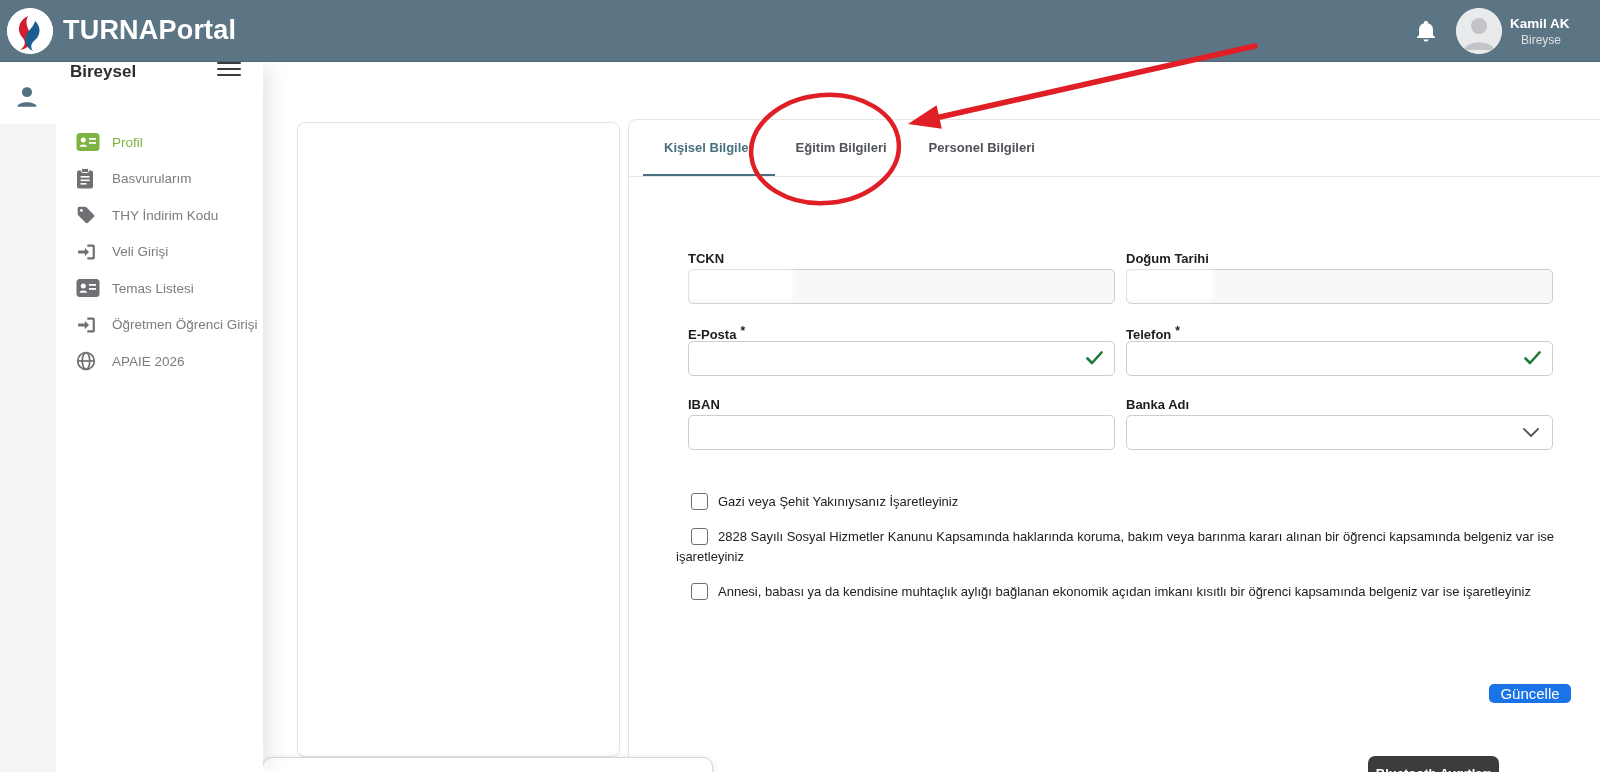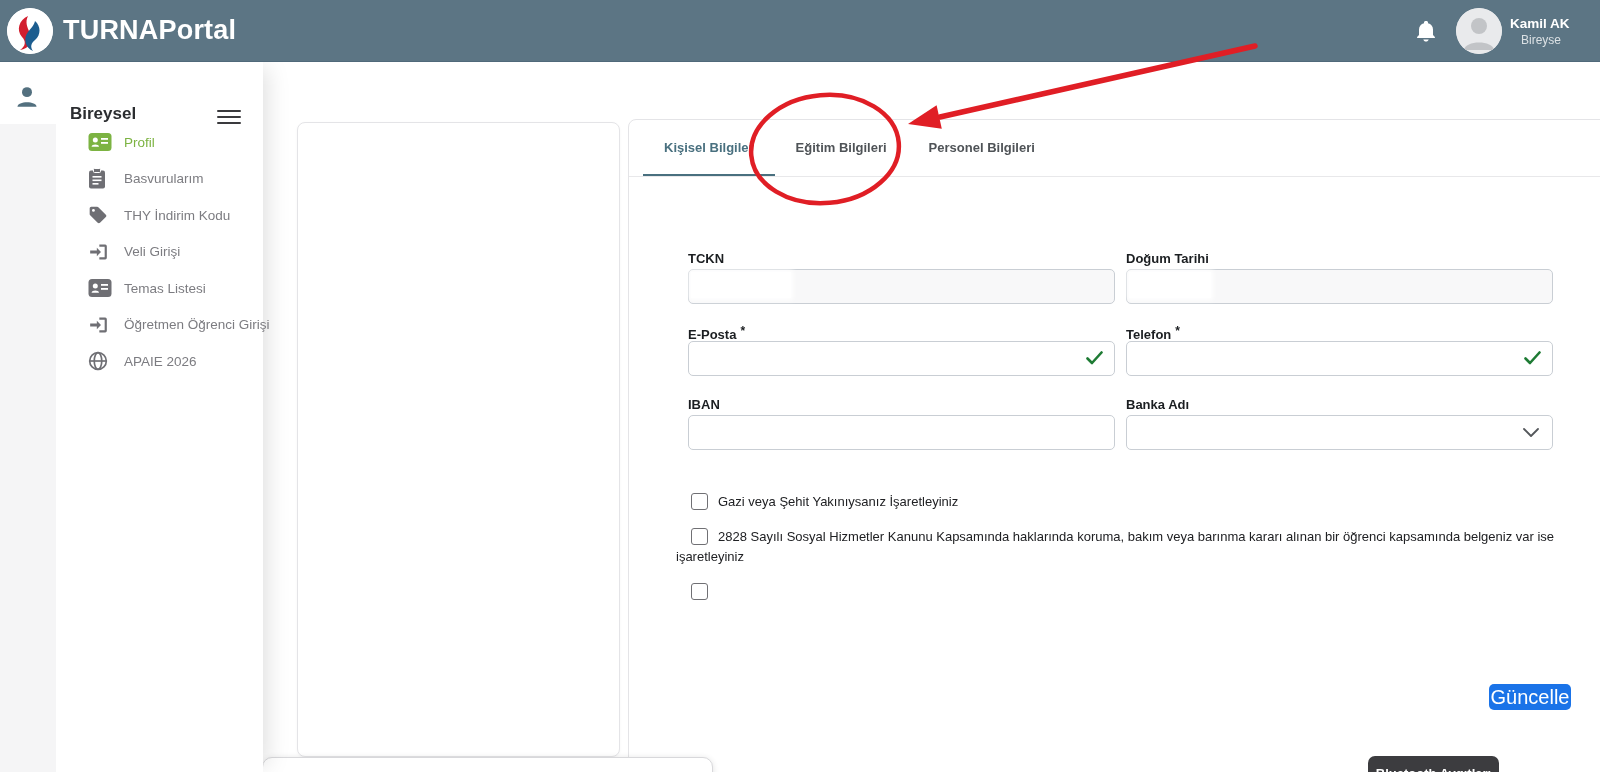--- a/index.html
+++ b/index.html
@@ -21,26 +21,26 @@
   .user-block { margin-left:8px; width:180px; }
   .user-name { color:#fff; font-size:13.5px; font-weight:700; white-space:nowrap; }
   .user-role { color:rgba(255,255,255,.78); font-size:12px; white-space:nowrap; margin-left:11px; margin-top:2px; }
 
   
   .sidebar { position:absolute; left:0; top:62px; width:263px; height:710px; background:#fff;
     box-shadow:10px 0 22px -6px rgba(0,0,0,.13); z-index:10; }
   .rail-gray { position:absolute; left:0; top:62px; width:56px; height:648px; background:#f5f5f6; }
   .rail-person { position:absolute; left:14px; top:22px; width:26px; height:26px; }
   .side-title-row { position:absolute; left:56px; top:0; width:207px; height:62px;
-    display:flex; align-items:flex-end; }
+    display:flex; align-items:flex-start; }
   .side-title { font-size:17px; font-weight:700; color:#2b2d30; margin-left:14px; }
   .hamburger { margin-left:auto; margin-right:22px; width:24px; height:14px; cursor:pointer;
     display:flex; flex-direction:column; justify-content:space-between; }
   .hamburger div { height:2.2px; background:#3a3a3d; border-radius:1px; }
-  .menu { position:absolute; left:72px; top:62px; width:207px; }
+  .menu { position:absolute; left:60px; top:62px; width:207px; }
   .menu-item { height:36.5px; display:flex; align-items:center; padding-left:16px; cursor:pointer; }
   .menu-item .mi-icon { width:24px; height:22px; flex:0 0 auto; display:flex; align-items:center; }
   .menu-item .mi-label { margin-left:12px; font-size:13.5px; color:#7c7c81; white-space:nowrap; }
   .menu-item.active .mi-label { color:#7cb342; }
 
   
   .left-card { position:absolute; left:297px; top:122px; width:323px; height:635px;
     background:#fff; border:1px solid #e4e4e7; border-radius:8px; z-index:1;
     box-shadow:0 1px 3px rgba(0,0,0,.04); }
   .right-card { position:absolute; left:628px; top:119px; width:992px; height:680px;
@@ -69,22 +69,22 @@
   .select { display:flex; align-items:center; cursor:pointer; }
   .chev { position:absolute; right:14px; top:13px; width:16px; height:9px; }
 
   
   .checks { margin-top:22px; margin-left:-12px; width:900px; }
   .check-row { margin-bottom:15px; font-size:13px; color:#202124; line-height:1.55; }
   .cb { display:inline-block; width:17px; height:17px; border:1.7px solid #707074; border-radius:3px;
     background:#fff; vertical-align:-4px; margin-left:15px; margin-right:10px; cursor:pointer; }
   .check-row .ln { white-space:nowrap; }
 
-  .btn { position:absolute; left:860px; top:564px; width:82px; height:26px; background:#1a73e8;
-    color:#fff; border:none; border-radius:5px; font-size:20px;
+  .btn { position:absolute; left:860px; top:564px; width:82px; height:19px; background:#1a73e8;
+    color:#fff; border:none; border-radius:5px; font-size:15px;
     font-family:"Liberation Sans",sans-serif; cursor:pointer; }
 
   
   .annot { position:absolute; left:600px; top:20px; width:720px; height:210px;
     z-index:30; pointer-events:none; }
 
   
   .bottom-card { position:absolute; left:262px; top:757px; width:451px; height:40px;
     background:#fff; border:1px solid #d8d8db; border-radius:10px 10px 0 0;
     box-shadow:0 1px 6px rgba(0,0,0,.12); z-index:6; }
@@ -290,21 +290,21 @@
 
     <div class="checks">
       <div class="check-row">
         <span class="cb"></span><span class="ln">Gazi veya Şehit Yakınıysanız İşaretleyiniz</span>
       </div>
       <div class="check-row">
         <span class="cb"></span><span class="ln">2828 Sayılı Sosyal Hizmetler Kanunu Kapsamında haklarında koruma, bakım veya barınma kararı alınan bir öğrenci kapsamında belgeniz var ise</span><br>
         <span class="ln">işaretleyiniz</span>
       </div>
       <div class="check-row">
-        <span class="cb"></span>
+        <span class="cb"></span><span class="ln">Annesi, babası ya da kendisine muhtaçlık aylığı bağlanan ekonomik açıdan imkanı kısıtlı bir öğrenci kapsamında belgeniz var ise işaretleyiniz</span>
       </div>
     </div>
   </div>
 
   <button class="btn">Güncelle</button>
 </div>
 
 <svg class="annot" viewBox="0 0 720 210">
   <ellipse cx="225" cy="129" rx="74" ry="54" fill="none" stroke="#e01e25" stroke-width="4.5" transform="rotate(-5 225 129)"></ellipse>
   <line x1="655" y1="26" x2="340" y2="97" stroke="#e01e25" stroke-width="5.5" stroke-linecap="round"></line>

